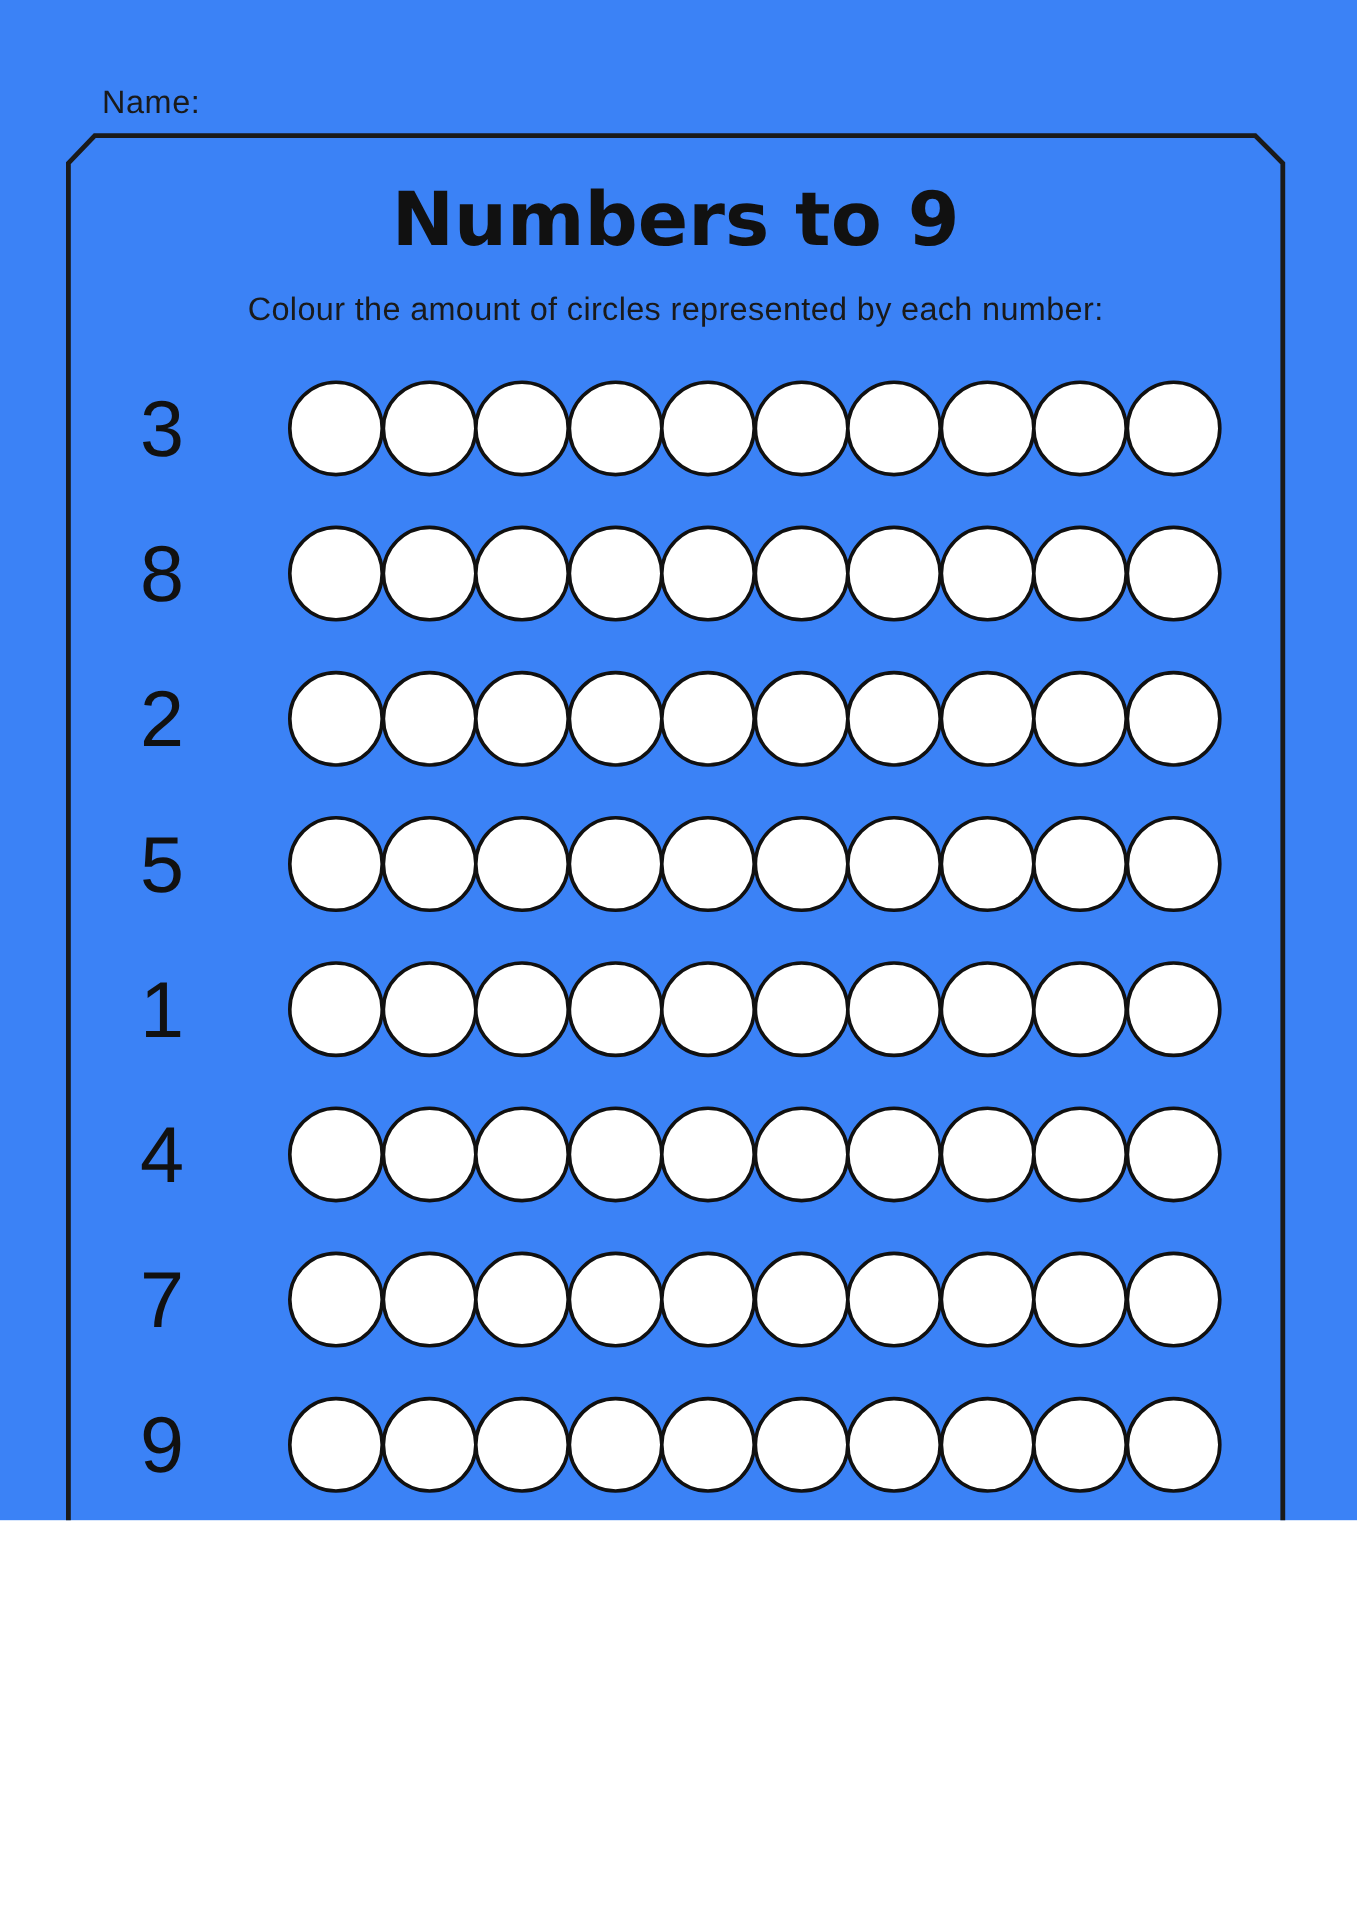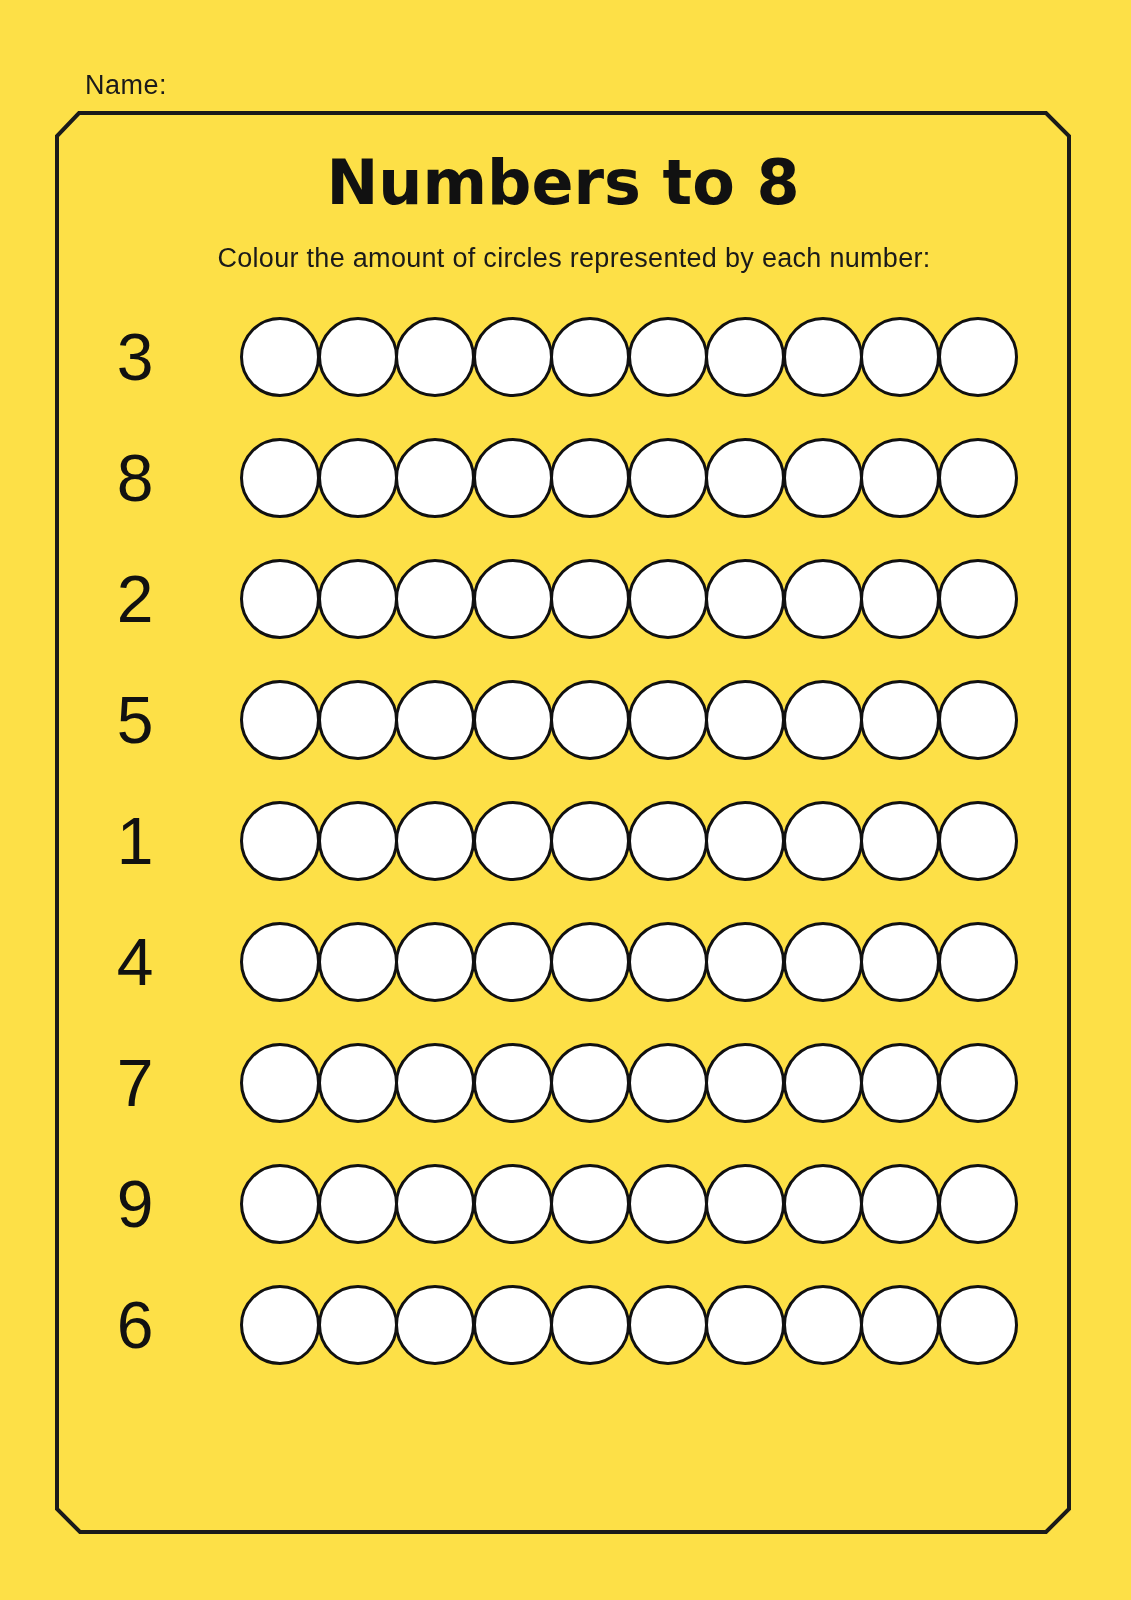--- a/index.html
+++ b/index.html
@@ -1,20 +1,20 @@
 <!DOCTYPE html>
 <html><head>
 <meta charset="utf-8">
 <style>
   html, body { margin: 0; padding: 0; background: #ffffff; }
   .page {
     position: relative;
     width: 1131px;
-    height: 1600px;
-    background: #fde047;
+    height: 1267px;
+    background: #3b82f6;
     font-family: "Liberation Sans", sans-serif;
     color: #1a1a1a;
     overflow: hidden;
   }
   .name-label {
     position: absolute;
     left: 85px;
     top: 70px;
     font-size: 27px;
     font-weight: 300;
@@ -36,21 +36,21 @@
     text-align: center;
     font-family: "DejaVu Sans", sans-serif;
     font-weight: 800;
     font-size: 62px;
     letter-spacing: 0px;
     color: #111111;
   }
   .instructions {
     position: absolute;
     top: 243px;
-    left: 68px;
+    left: 57px;
     width: 1012px;
     margin: 0;
     text-align: center;
     font-size: 27px;
     font-weight: 300;
     letter-spacing: 0.3px;
     color: #1a1a1a;
   }
   .rows {
     position: absolute;
@@ -91,21 +91,21 @@
 <body>
 
 <div class="page">
 
   <span class="name-label">Name:</span>
 
   <svg class="frame" viewBox="0 0 1131 1600" xmlns="http://www.w3.org/2000/svg">
     <path d="M 79 113 L 1046 113 L 1069 136 L 1069 1509 L 1046 1532 L 80 1532 L 57 1509 L 57 136 Z" fill="none" stroke="#1a1a1a" stroke-width="4" stroke-linejoin="miter"></path>
   </svg>
 
-  <h1 class="title">Numbers to 8</h1>
+  <h1 class="title">Numbers to 9</h1>
 
   <p class="instructions">Colour the amount of circles represented by each number:</p>
 
   <div class="rows">
     <div class="row">
       <div class="row-number">3</div>
       <div class="row-circles">
           <div class="circle"></div>
           <div class="circle"></div>
           <div class="circle"></div>

